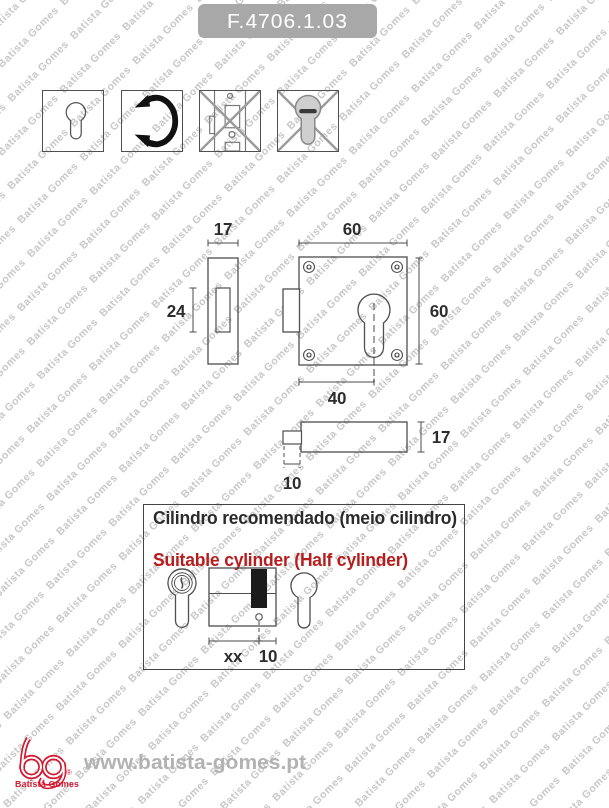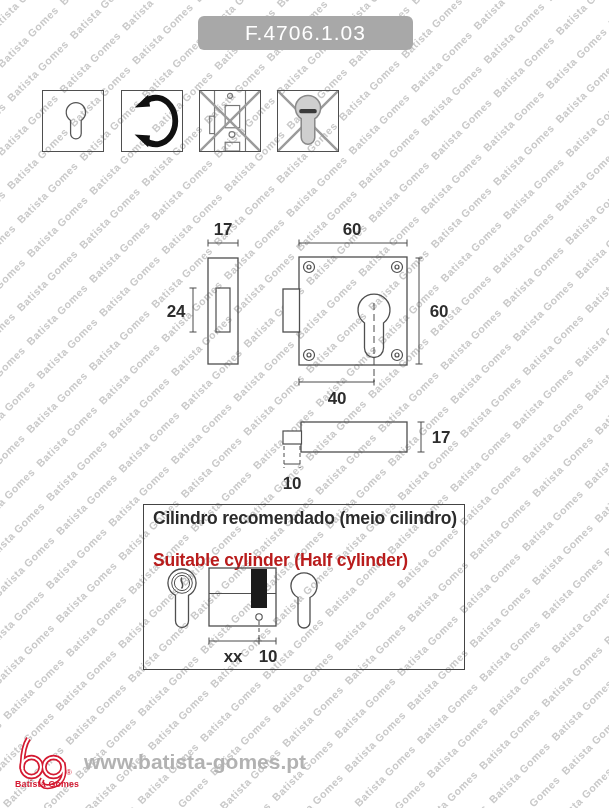--- a/index.html
+++ b/index.html
@@ -4,21 +4,21 @@
 <style>
   html,body{margin:0;padding:0;background:#fff;}
   .page{position:relative;width:609px;height:808px;background:#fff;overflow:hidden;
         font-family:"Liberation Sans",sans-serif;}
   
   .wm{position:absolute;left:-600px;top:-420px;width:2000px;height:1600px;
       transform:rotate(-45deg);color:#c9c9c9;font-size:10.5px;line-height:31px;
       letter-spacing:.6px;white-space:nowrap;z-index:0;pointer-events:none;font-weight:bold;}
   .wm div{white-space:nowrap;}
   
-  .hdr{position:absolute;left:198px;top:16px;width:215px;height:34px;background:#a8a8a8;
+  .hdr{position:absolute;left:198px;top:4px;width:179px;height:34px;background:#a8a8a8;
        border-radius:6px;display:flex;align-items:center;justify-content:center;z-index:2;}
   .hdr span{color:#fff;font-size:21px;letter-spacing:1px;}
   
   .icon-box{position:absolute;top:90px;width:62px;height:62px;border:1.4px solid #4f4f4f;
             box-sizing:border-box;z-index:2;}
   .icon-box svg{display:block;width:100%;height:100%;}
   
   .drawing{position:absolute;z-index:2;}
   .dimtext{font-family:"Liberation Sans",sans-serif;font-weight:bold;font-size:17px;
            fill:#2d2d2d;letter-spacing:-0.3px;}

